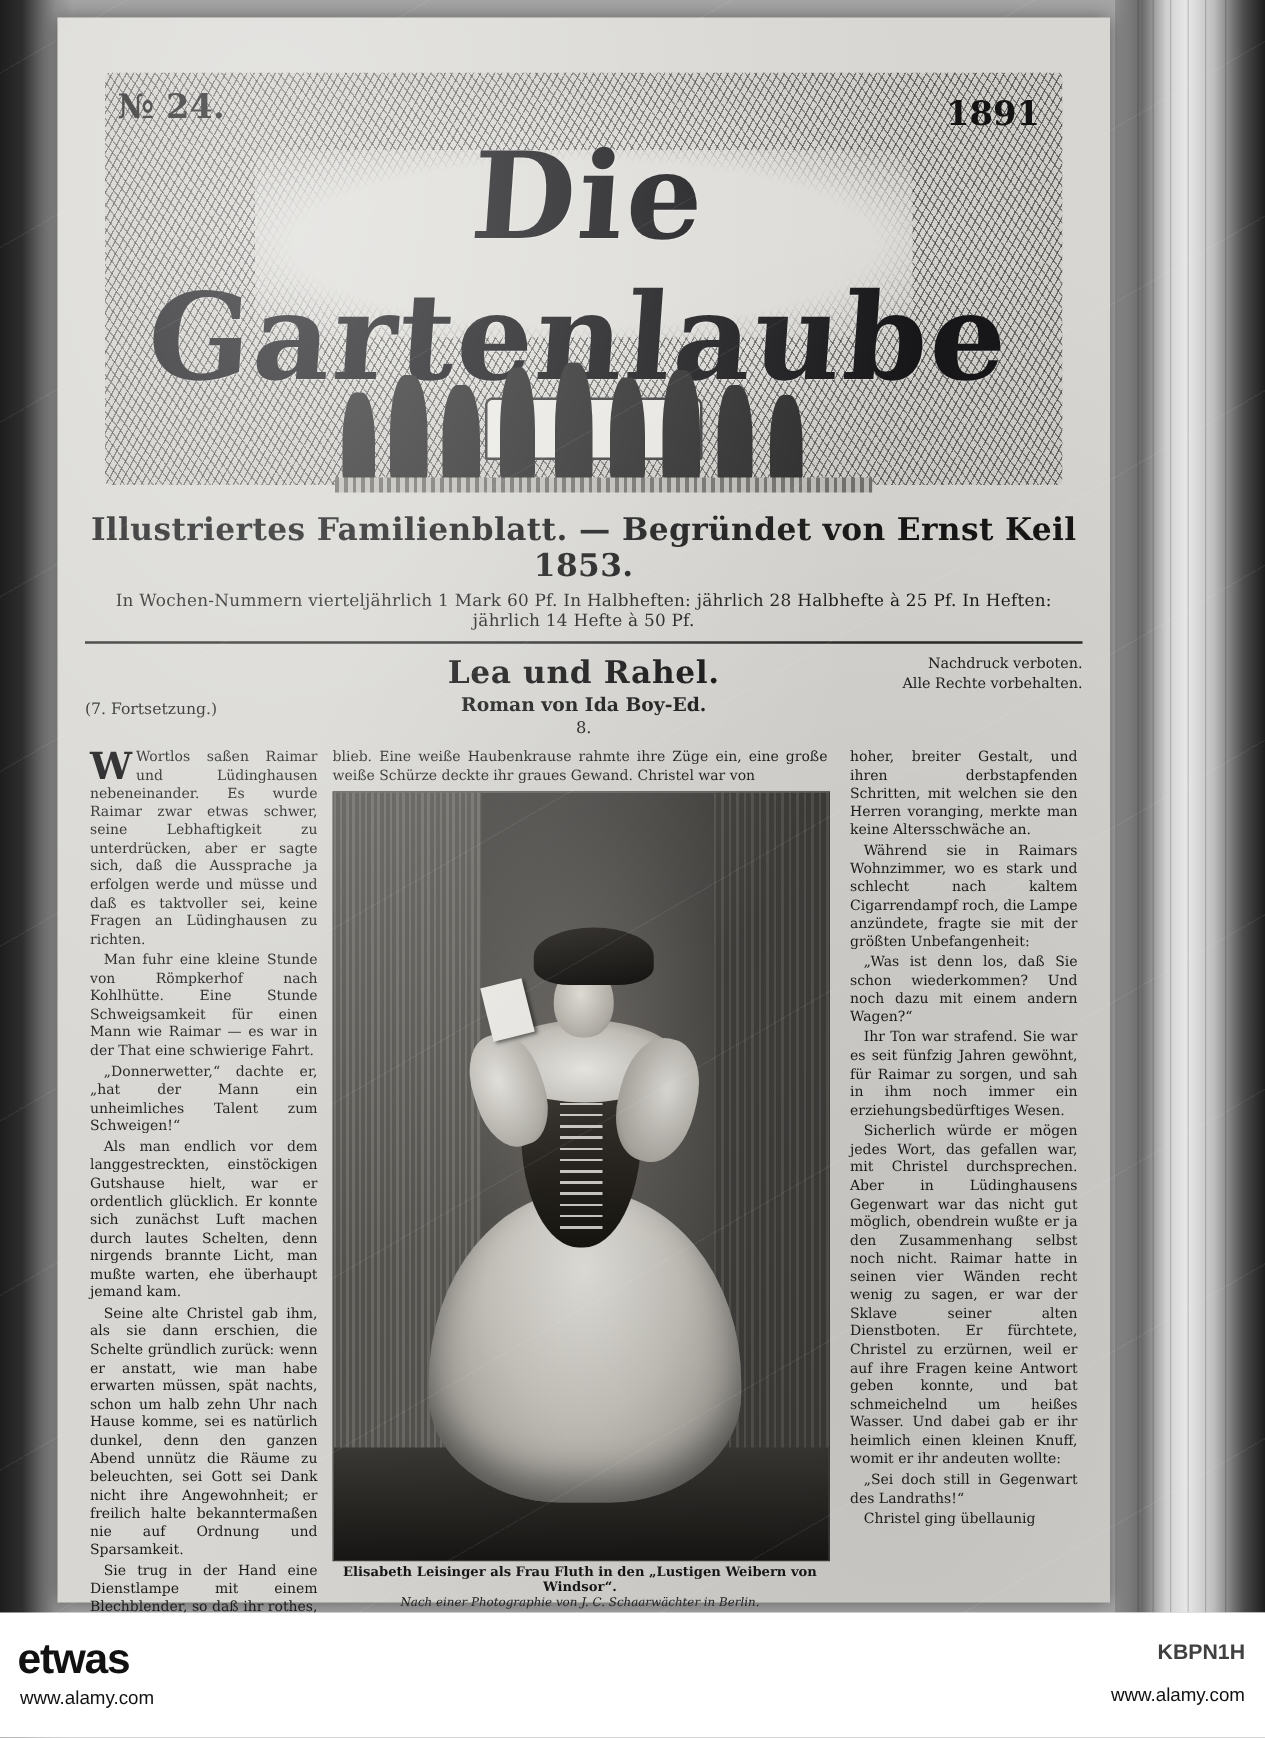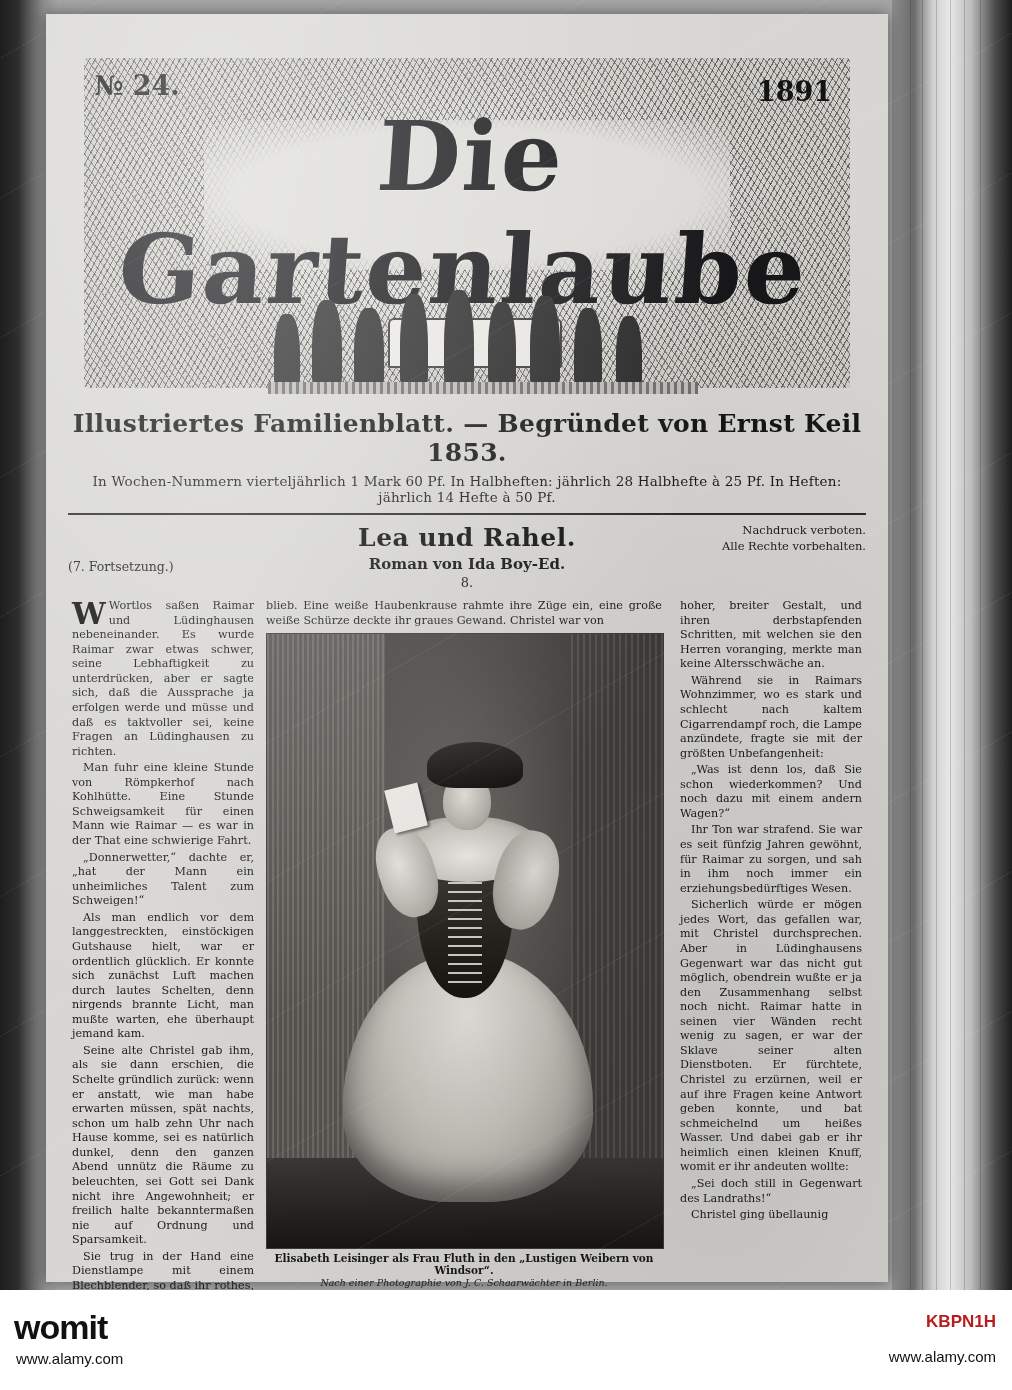--- a/index.html
+++ b/index.html
@@ -422,21 +422,21 @@
     font-size: 15px;
     color: #111;
   }
   #wm-id {
     position: absolute;
     right: 16px;
     top: 22px;
     font-family: "Liberation Sans", sans-serif;
     font-weight: 700;
     font-size: 17px;
-    color: #b91c1c;
+    color: #404040;
   }
   #wm-url {
     position: absolute;
     right: 16px;
     top: 58px;
     font-family: "Liberation Sans", sans-serif;
     font-size: 15px;
     color: #111;
   }
   
@@ -559,18 +559,18 @@
         <div class="folio-left">24</div>
         <div class="folio-center">52</div>
       </div>
 
     </div>
   </div>
 
   <div id="wm-tile"></div>
 
   <div id="watermark-bar">
-    <div id="wm-left">womit</div>
+    <div id="wm-left">etwas</div>
     <div id="wm-sub">www.alamy.com</div>
     <div id="wm-id">KBPN1H</div>
     <div id="wm-url">www.alamy.com</div>
   </div>
 </div>
 
 </body></html>

